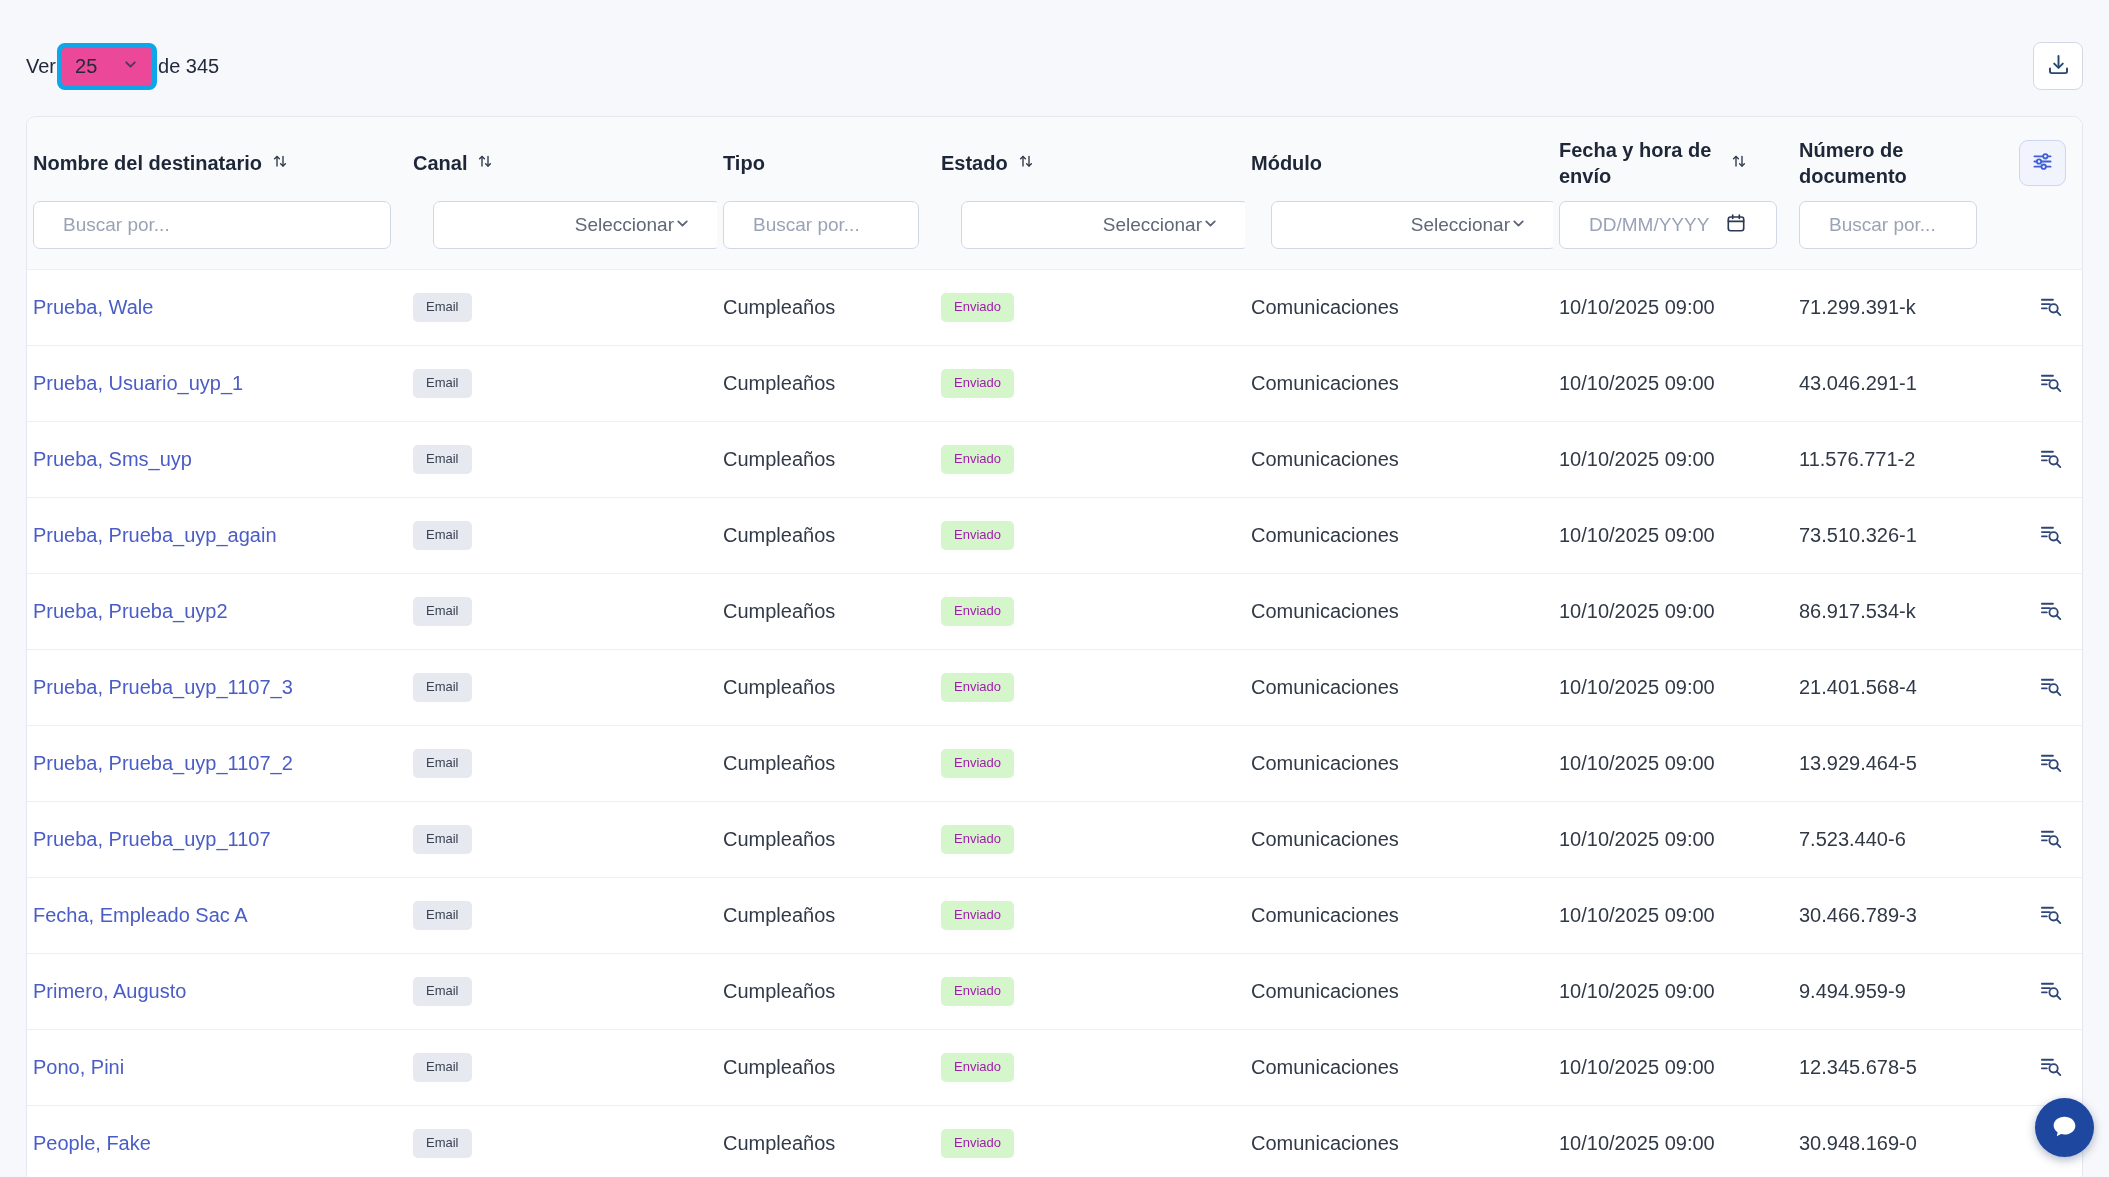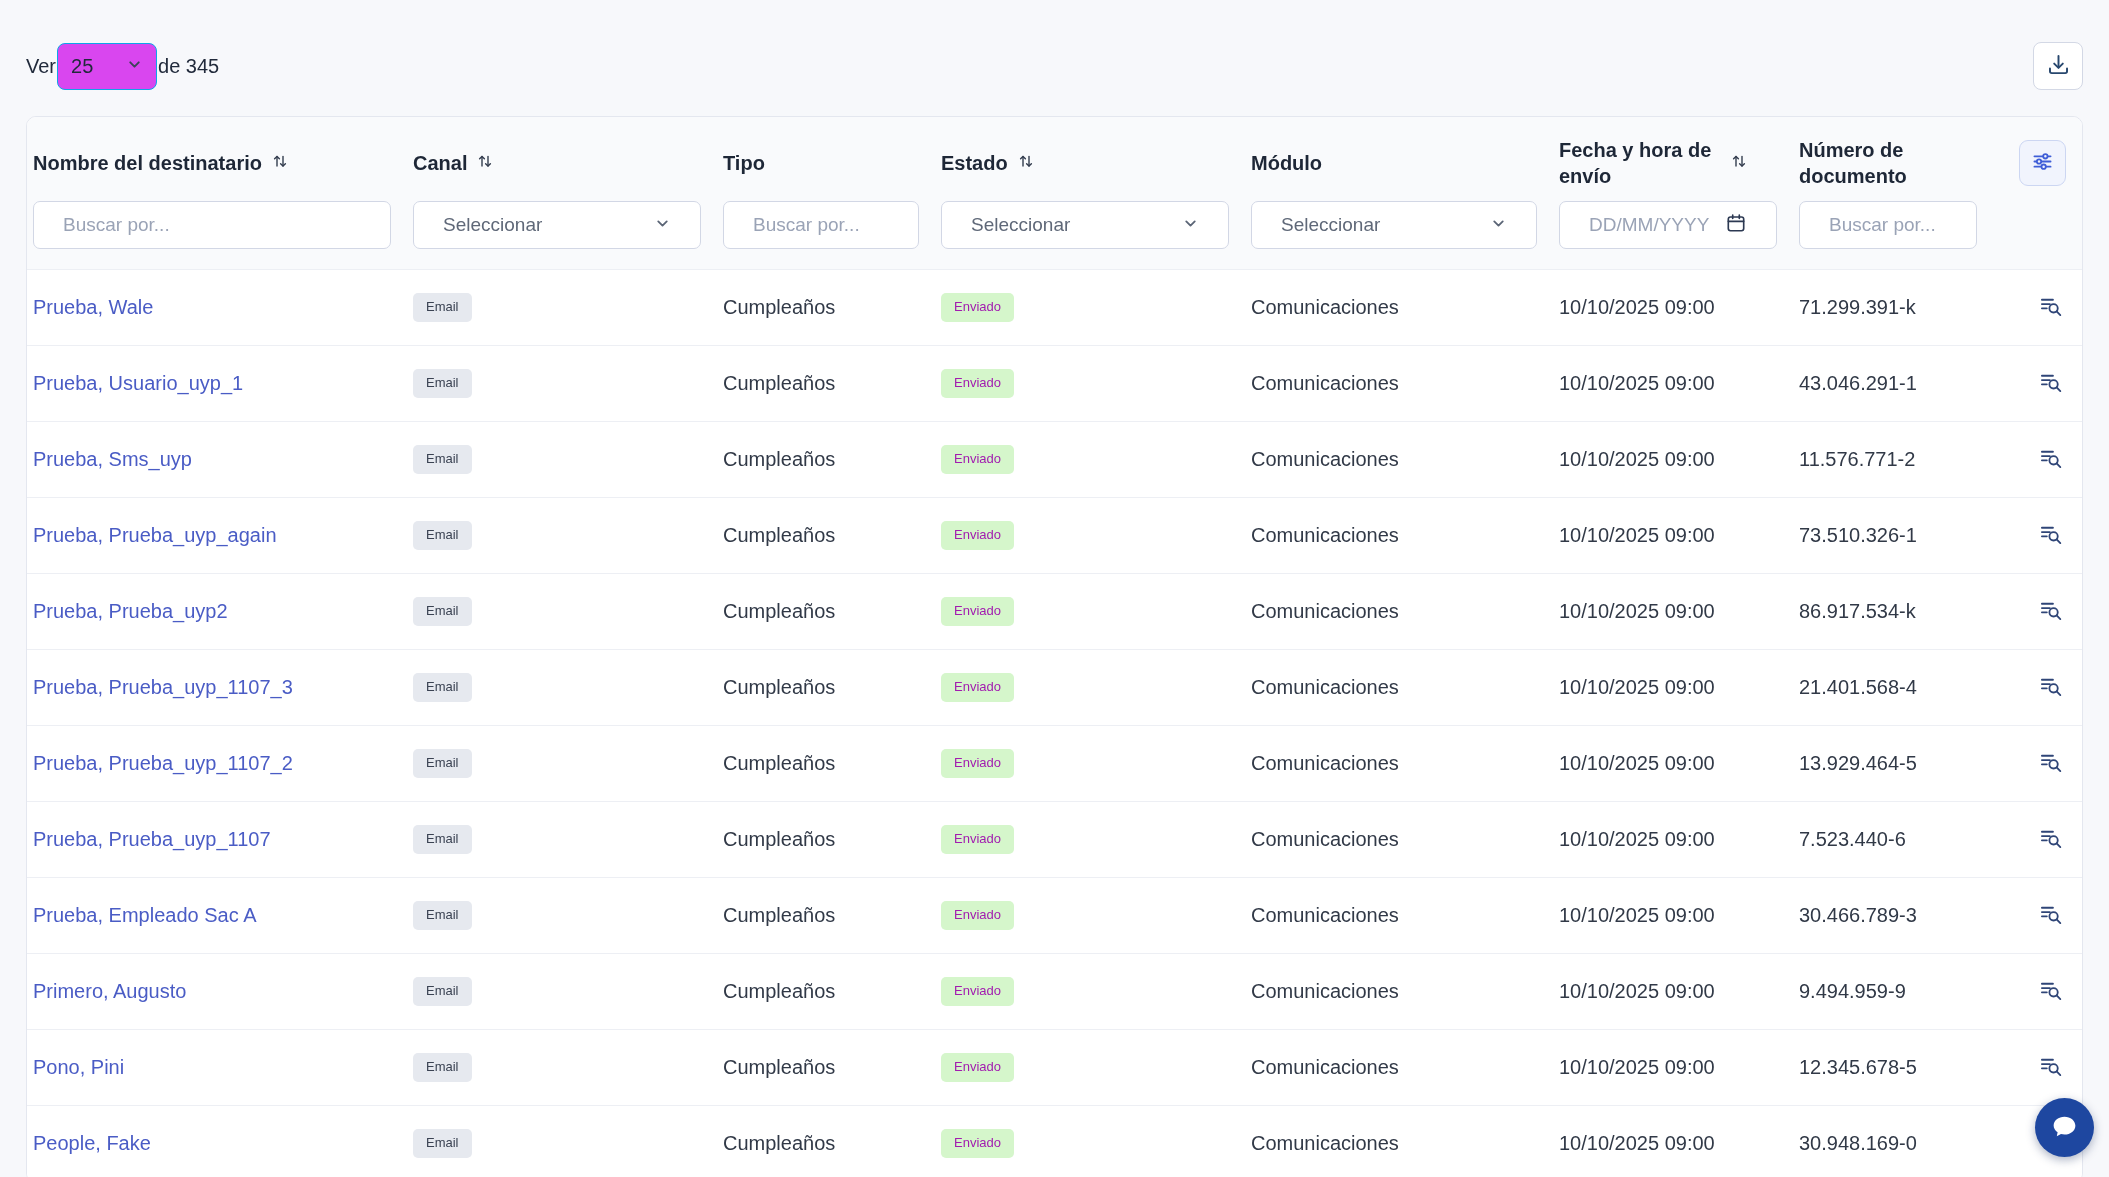--- a/index.html
+++ b/index.html
@@ -23,22 +23,22 @@
 
   .pager-row {
     display: flex;
     align-items: center;
     gap: 1px;
     margin-top: 24px;
     font-size: 20px;
     color: #212a3b;
   }
   .select-box {
-    background: #d946ef;
-    border: 1px solid #0ea5e9;
+    background: #ec4899;
+    border: 5px solid #0ea5e9;
     border-radius: 8px;
     height: 47px;
     display: flex;
     align-items: center;
     justify-content: space-between;
     padding: 0 13px;
     cursor: pointer;
   }
   .page-size-select { width: 100px; font-size: 20px; color: #212a3b; }
 
@@ -86,21 +86,21 @@
   }
   .control input {
     border: none; outline: none;
     width: 100%;
     font-size: 19px;
     font-family: inherit;
     color: #333b4c;
     background: transparent;
   }
   .control input::placeholder { color: #9aa3b6; opacity: 1; }
-  .fake-select { justify-content: space-between; cursor: pointer; }
+  .fake-select { justify-content: flex-end; cursor: pointer; margin-left: 20px; }
   .fake-select .ph { font-size: 19px; color: #5f6878; font-weight: 400; }
   .control.date svg { margin-left: auto; flex: 0 0 auto; }
 
   tbody td {
     height: 76px;
     border-top: 1px solid #edeff4;
     padding: 0 16px 0 6px;
     font-size: 20px;
     color: #313947;
     vertical-align: middle;
@@ -492,21 +492,21 @@
                     <path d="M4 9h6.5"></path>
                     <path d="M4 12.5h4"></path>
                     <circle cx="13.5" cy="12.5" r="3.4"></circle>
                     <path d="m16 15 3 3"></path>
                   </svg>
         </span>
       </button>
     </td>
   </tr>
           <tr>
-    <td><a class="recipient-link">Prueba, Empleado Sac A</a></td>
+    <td><a class="recipient-link">Fecha, Empleado Sac A</a></td>
     <td><span class="badge badge-gray">Email</span></td>
     <td><span>Cumpleaños</span></td>
     <td><span class="badge badge-green">Enviado</span></td>
     <td><span>Comunicaciones</span></td>
     <td><span>10/10/2025 09:00</span></td>
     <td><span>30.466.789-3</span></td>
     <td class="icon-col">
       <button class="row-detail-btn">
         <span>
           <svg viewBox="0 0 22 22" width="27" height="27" fill="none" stroke="#2f4577" stroke-width="1.5" stroke-linecap="round">

